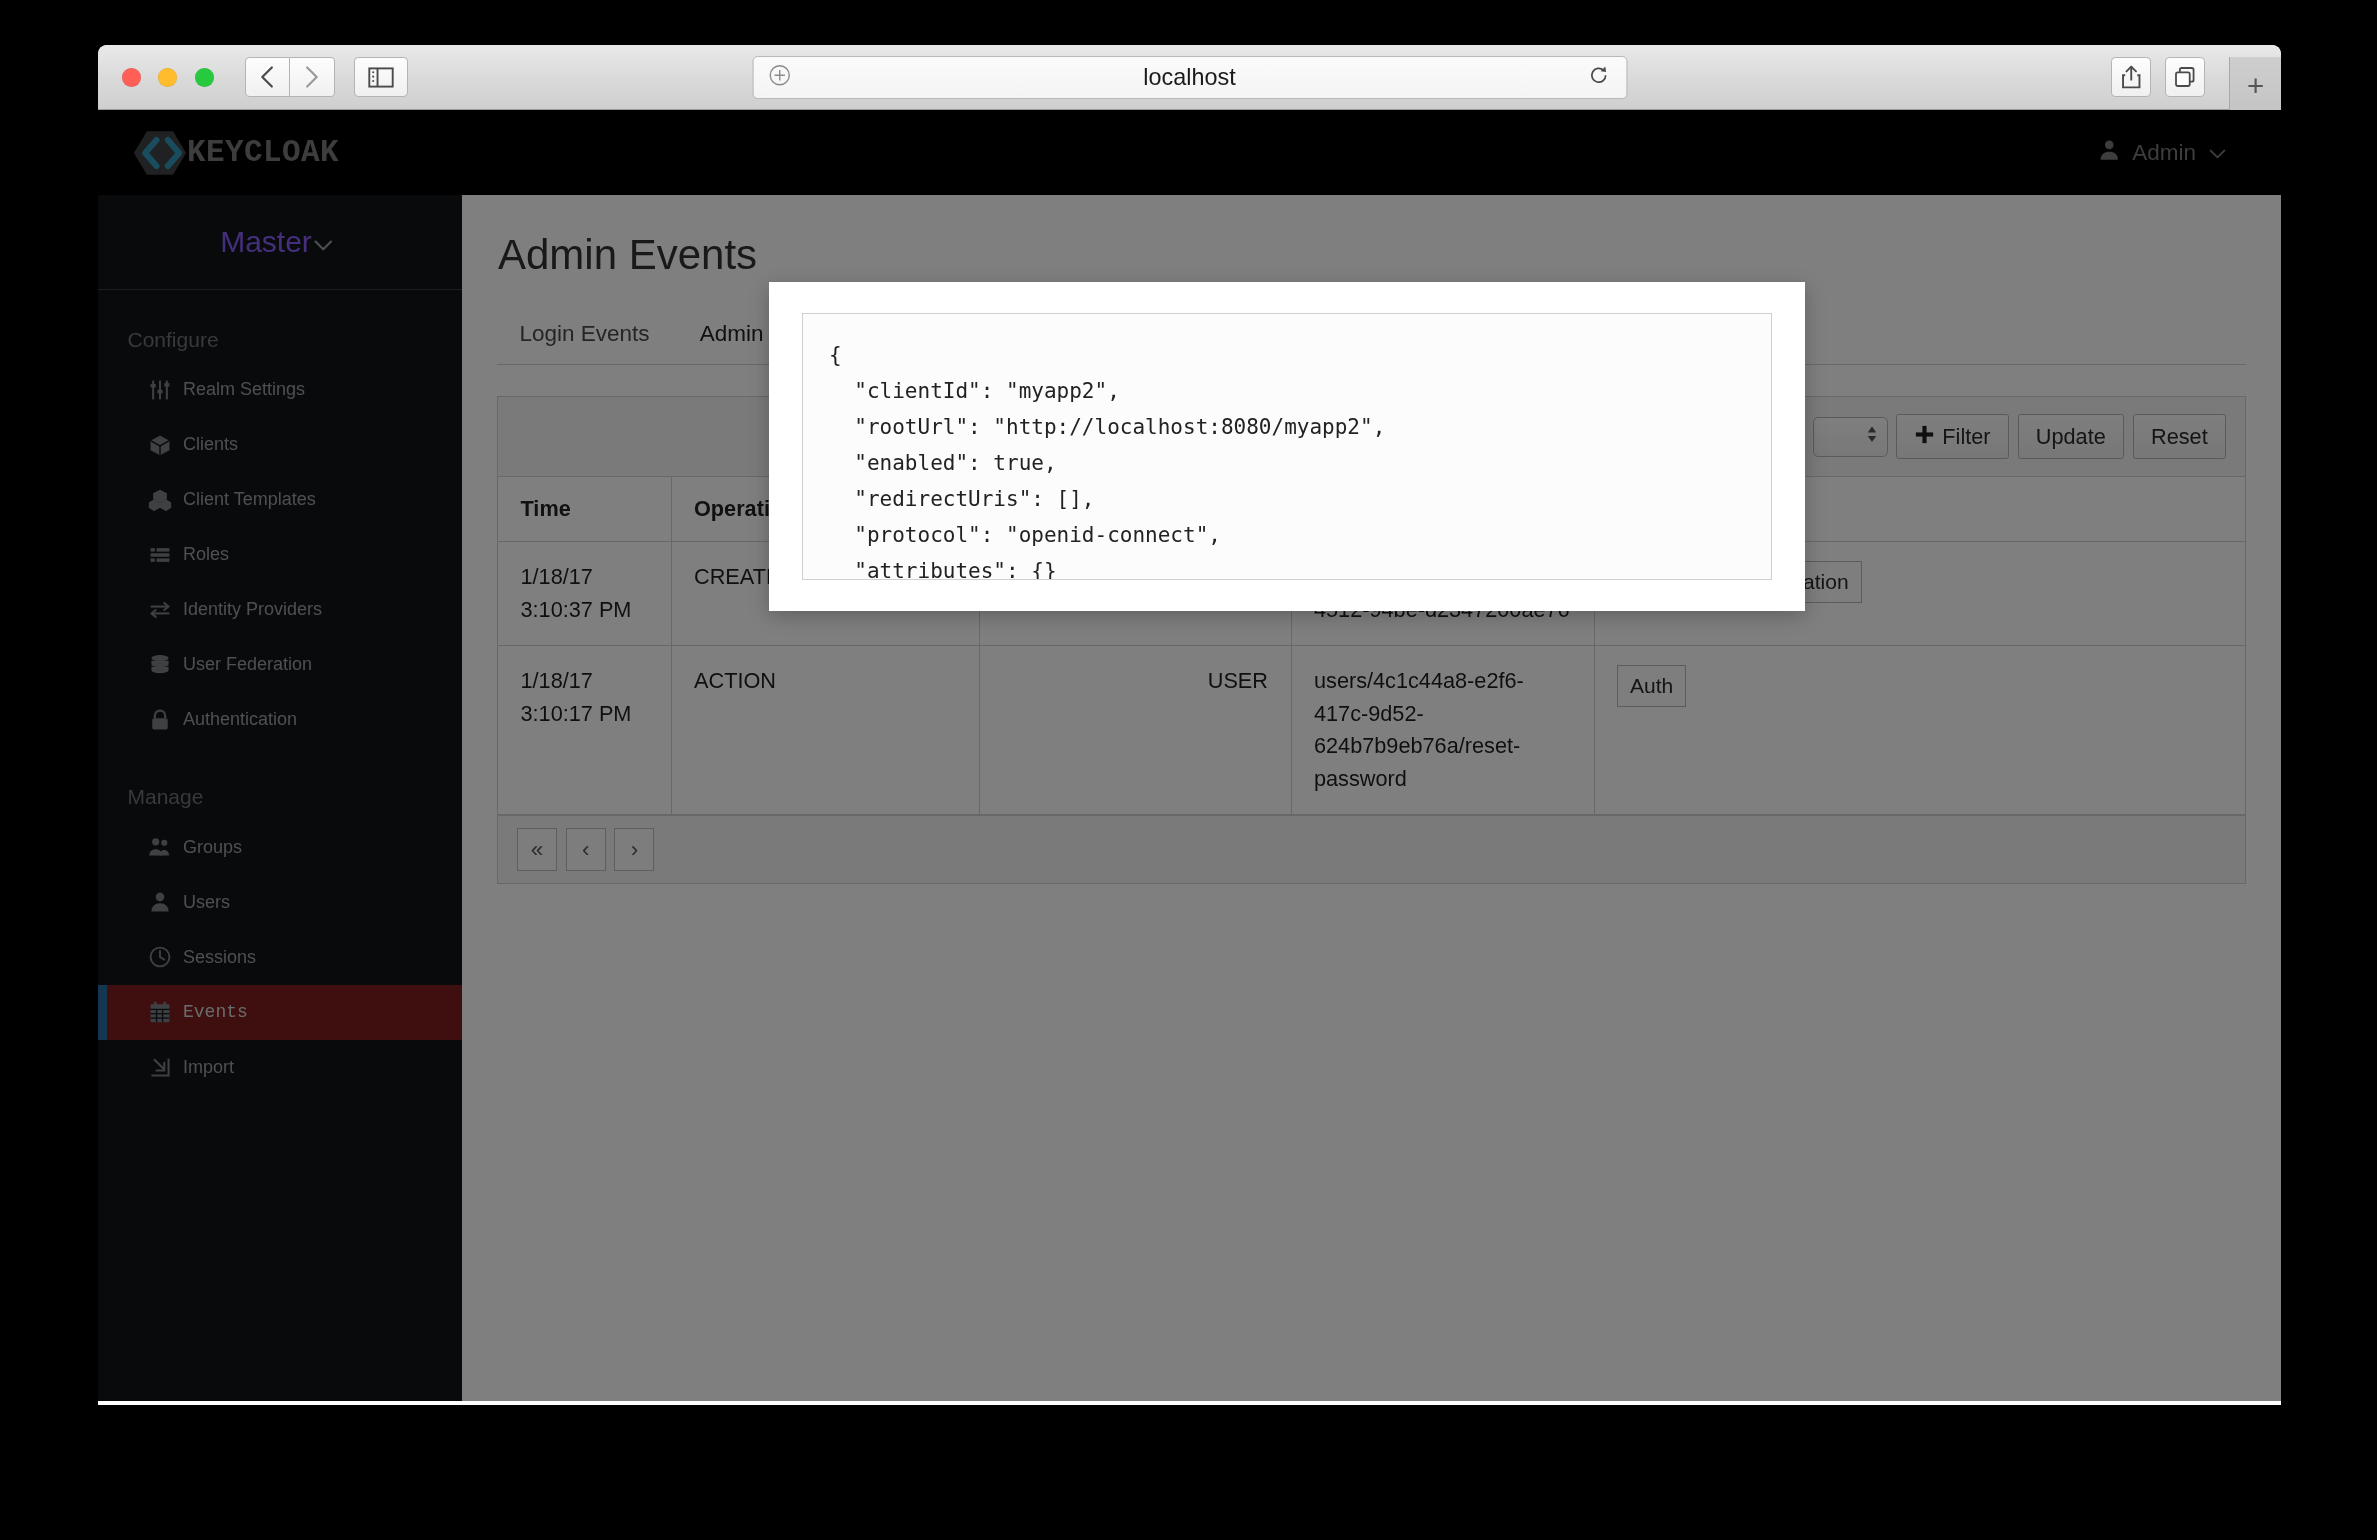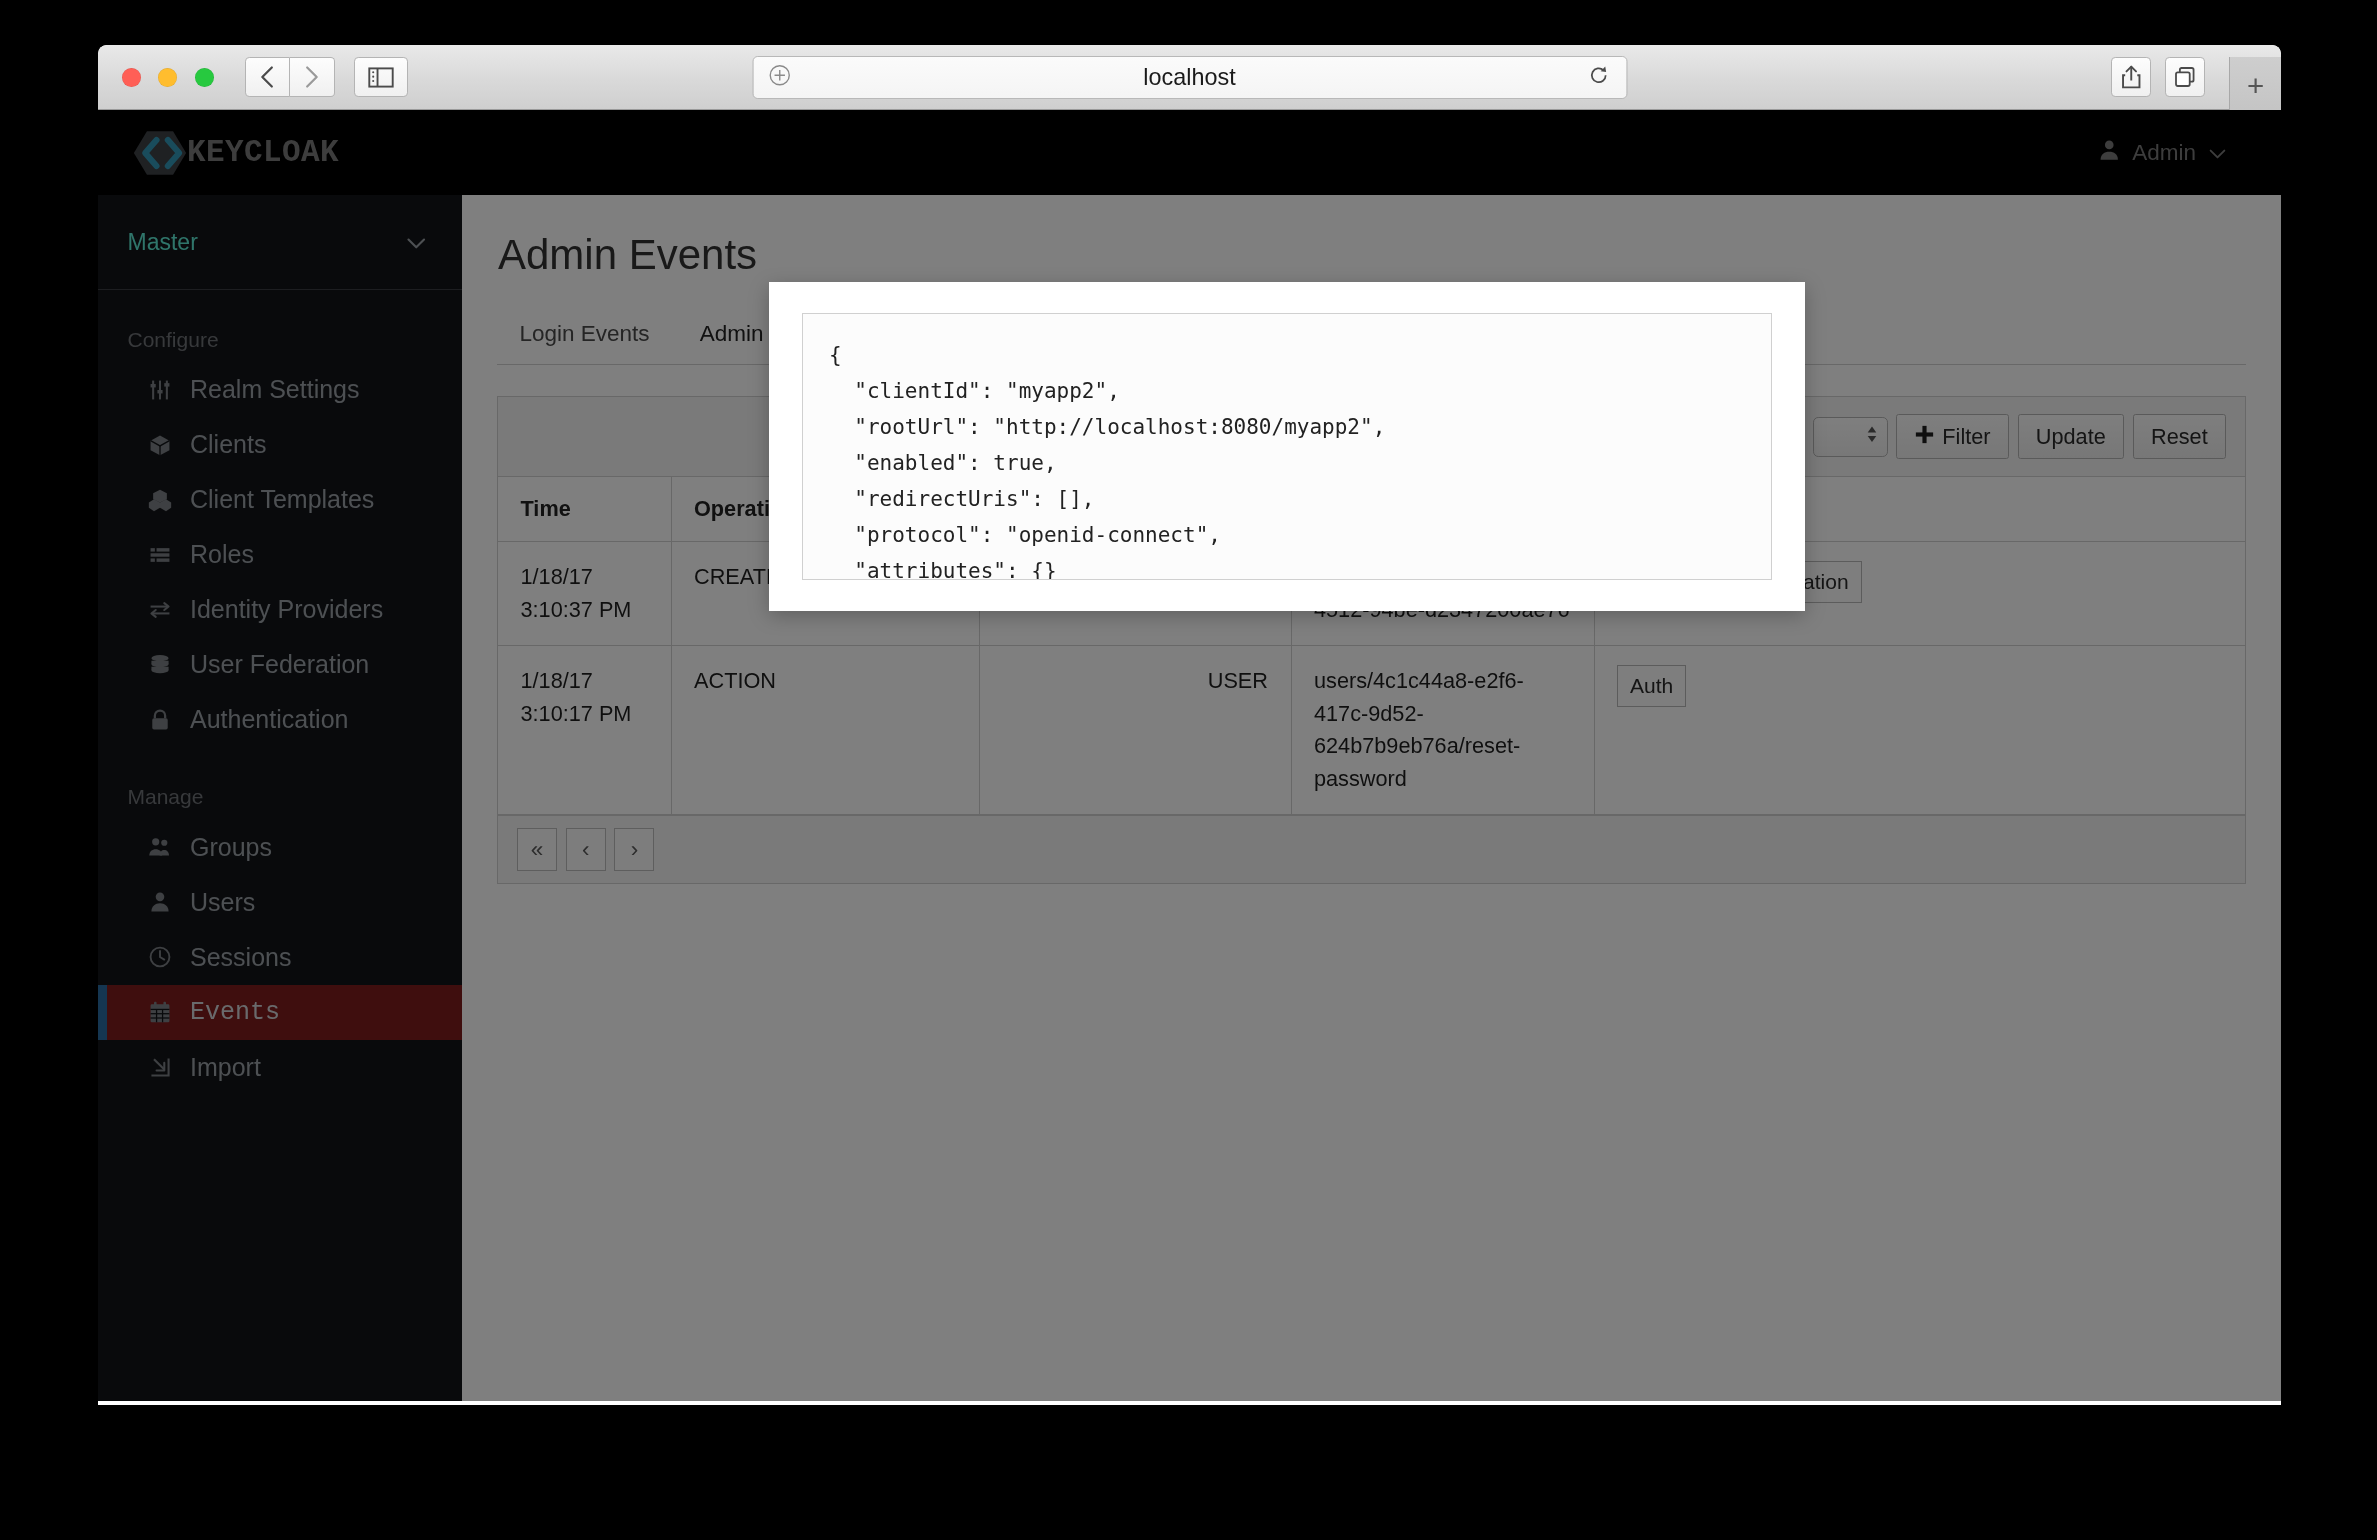--- a/index.html
+++ b/index.html
@@ -86,33 +86,33 @@
     font-size: 31px; font-weight: 700; letter-spacing: 0.4px;
     color: #7b7b7b;
     font-family: Liberation Mono, monospace;
   }
   .kc-user { display: flex; align-items: center; gap: 12px; color: #7b7b7b; font-size: 22.5px; }
 
   .body-row { display: flex; height: 1206px; }
 
   .sidebar { width: 364px; background: #131519; color: #a9a9a9; flex: none; }
   .realm-select {
-    height: 95px; display: flex; align-items: center; justify-content: space-between;
+    height: 95px; display: flex; align-items: center; justify-content: center;
     padding: 0 35px 0 29.5px;
     border-bottom: 0.9px solid #3a3d42;
-    font-size: 23px; color: #5eead4; font-weight: 300;
+    font-size: 30px; color: #8b5cf6; font-weight: 300;
   }
   .nav-section-title {
     padding: 38px 0 10.4px 29.5px;
     font-size: 21px; color: #6f7277;
   }
   .nav-item {
-    display: flex; align-items: center; gap: 17px;
+    display: flex; align-items: center; gap: 10px;
     height: 55px; padding-left: 49px;
-    font-size: 25px; color: #9aa0a6;
+    font-size: 18px; color: #9aa0a6;
     position: relative;
   }
   .nav-item .ico { width: 26px; display: flex; align-items: center; justify-content: center; color: #7d8186; }
   .nav-item.active { background: #7f1d1d; color: #d3d5d8; font-family: Liberation Mono, monospace; }
   .nav-item.active::before {
     content: ""; position: absolute; left: 0; top: 0; bottom: 0;
     width: 8.7px; background: #2b6ca3;
   }
   .nav-item.active .ico { color: #b9bcc0; }
 

